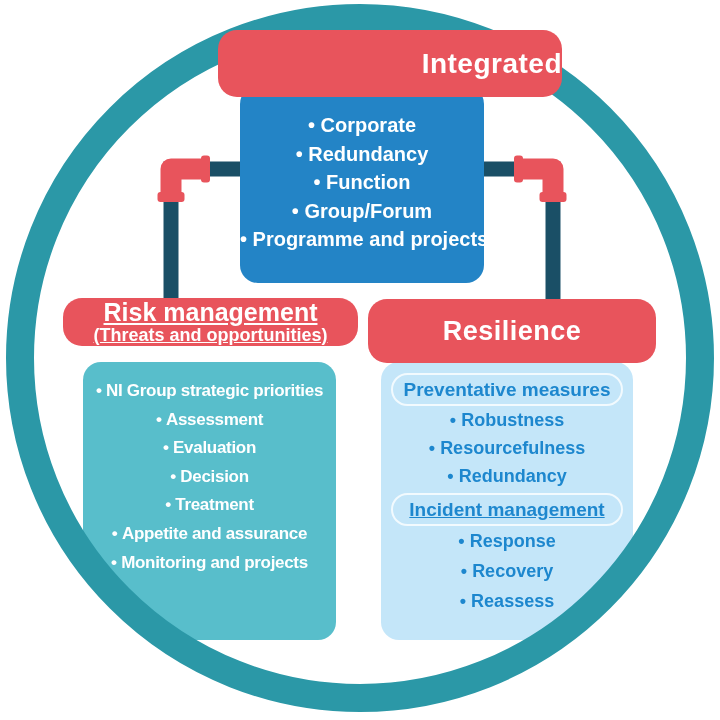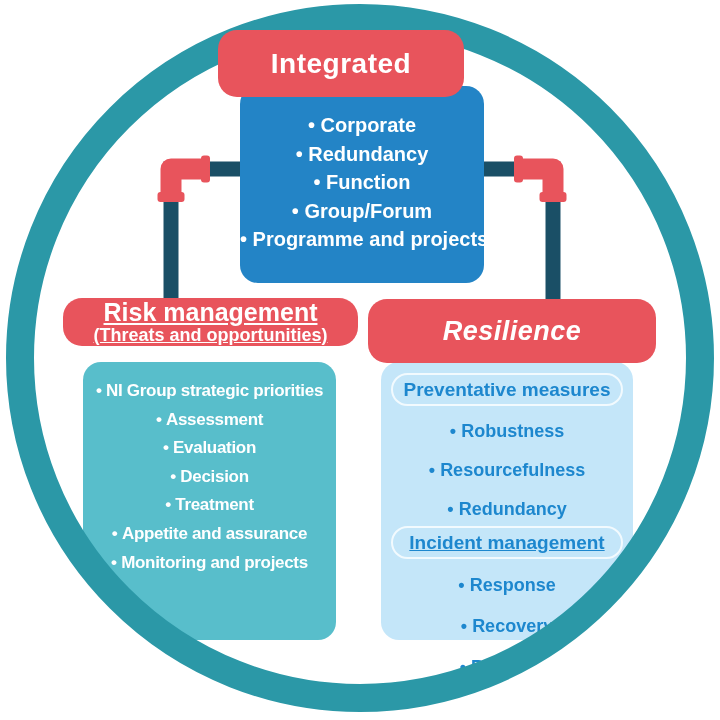--- a/index.html
+++ b/index.html
@@ -16,36 +16,36 @@
   .ring{
     position:absolute;left:6px;top:4px;width:708px;height:708px;box-sizing:border-box;
     border:28px solid var(--ring);border-radius:50%;pointer-events:none;z-index:6;
   }
   .connectors{position:absolute;left:0;top:0;z-index:1;}
   .box{position:absolute;box-sizing:border-box;text-align:center;}
   .hdr{
     background:var(--red);color:#fff;border-radius:19px;z-index:4;
     display:flex;flex-direction:column;justify-content:center;align-items:center;
   }
-  .hdr-integrated{left:218px;top:30px;width:246px;height:67px;z-index:7;}
+  .hdr-integrated{left:218px;top:30px;width:344px;height:67px;z-index:7;align-items:flex-end;}
   .hdr-integrated .t1{font-size:28px;letter-spacing:.5px;}
   .hdr-risk{left:63px;top:298px;width:295px;height:48px;text-decoration:underline;}
   .hdr-risk .t1{font-size:25px;line-height:26px;}
   .hdr-risk .t2{font-size:18px;line-height:20px;}
-  .hdr-resilience{left:368px;top:299px;width:288px;height:64px;font-style:italic;}
+  .hdr-resilience{left:368px;top:299px;width:288px;height:64px;}
   .hdr-resilience .t1{font-size:27px;letter-spacing:.5px;}
   .governance{left:240px;top:86px;width:244px;height:197px;background:var(--blue);border-radius:18px;z-index:2;padding-top:25px;}
   .riskbox{left:83px;top:362px;width:253px;height:278px;background:var(--teal);border-radius:18px;z-index:2;padding-top:15px;}
   .resbox{left:381px;top:362px;width:252px;height:278px;background:var(--lightblue);border-radius:18px;z-index:2;padding-top:11px;}
   ul.blist{list-style:none;margin:0;padding:0;}
   ul.blist li{color:#fff;white-space:nowrap;}
   ul.blist li::before{content:"\2022\00a0";}
   .governance li{font-size:20px;line-height:28.6px;}
   .riskbox li{font-size:17px;line-height:28.6px;letter-spacing:-.3px;}
-  .resbox li{color:var(--bluetext);font-size:18px;margin-top:11px;}
+  .resbox li{color:var(--bluetext);font-size:18px;}
   .resbox ul.blist li{color:var(--bluetext);}
   .list-prev li{line-height:28px;}
   .list-inc li{line-height:30px;}
   .list-prev{margin-top:9px;}
   .list-inc{margin-top:12px;}
   .pill{
     box-sizing:border-box;margin:0 auto;width:232px;height:33px;border:2px solid var(--pillborder);
     border-radius:17px;color:var(--bluetext);font-size:19px;line-height:29px;background:var(--lightblue);
   }
   .pill-incident{margin-top:3px;text-decoration:underline;}

